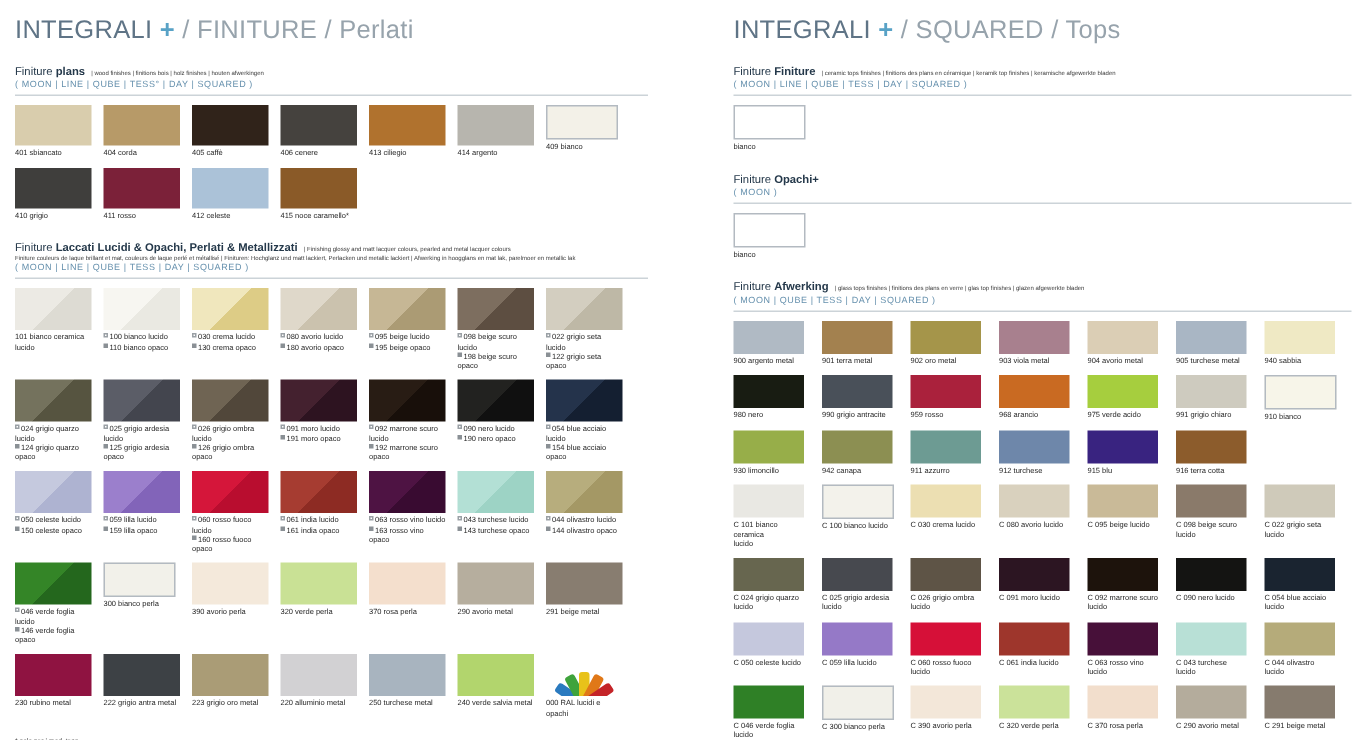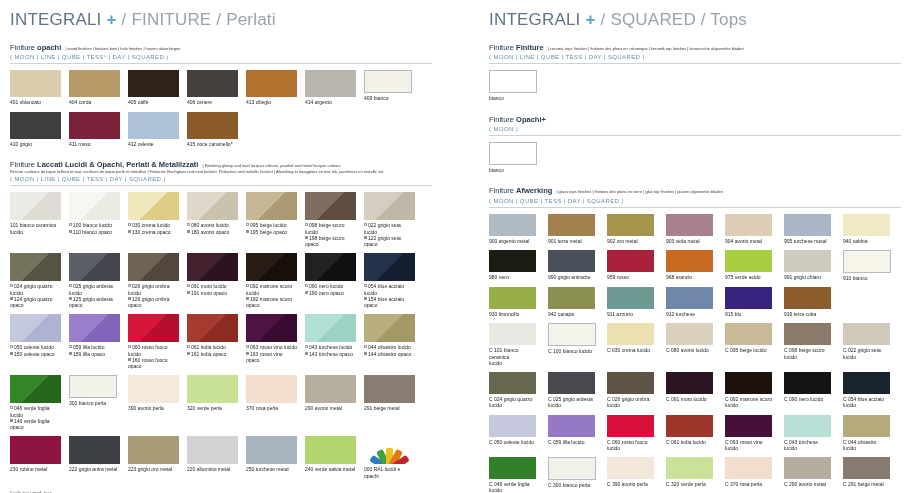--- a/index.html
+++ b/index.html
@@ -40,21 +40,21 @@
 <body>
 
 <div class="col col-left">
   <div class="hdr">
     <span class="brand">INTEGRALI</span>
     <span class="plus">+</span>
     <span class="rest">/ FINITURE / Perlati</span>
   </div>
   <div class="sections">
       <div class="section">
-        <div class="sec-head"><span class="t-pre">Finiture </span><span class="t-bold">opachi</span><span class="trans"> | wood finishes | finitions bois | holz finishes | houten afwerkingen</span></div>
+        <div class="sec-head"><span class="t-pre">Finiture </span><span class="t-bold">plans</span><span class="trans"> | wood finishes | finitions bois | holz finishes | houten afwerkingen</span></div>
         <div class="models">( MOON | LINE | QUBE | TESS° | DAY | SQUARED )</div>
         <div class="rule"></div>
         <div class="row">
           <div class="cell">
             <div class="sw wood" style="background: rgb(217, 205, 173);"></div>
             <div class="lbl">
               <div>401 sbiancato</div>
             </div>
           </div>
           <div class="cell">

